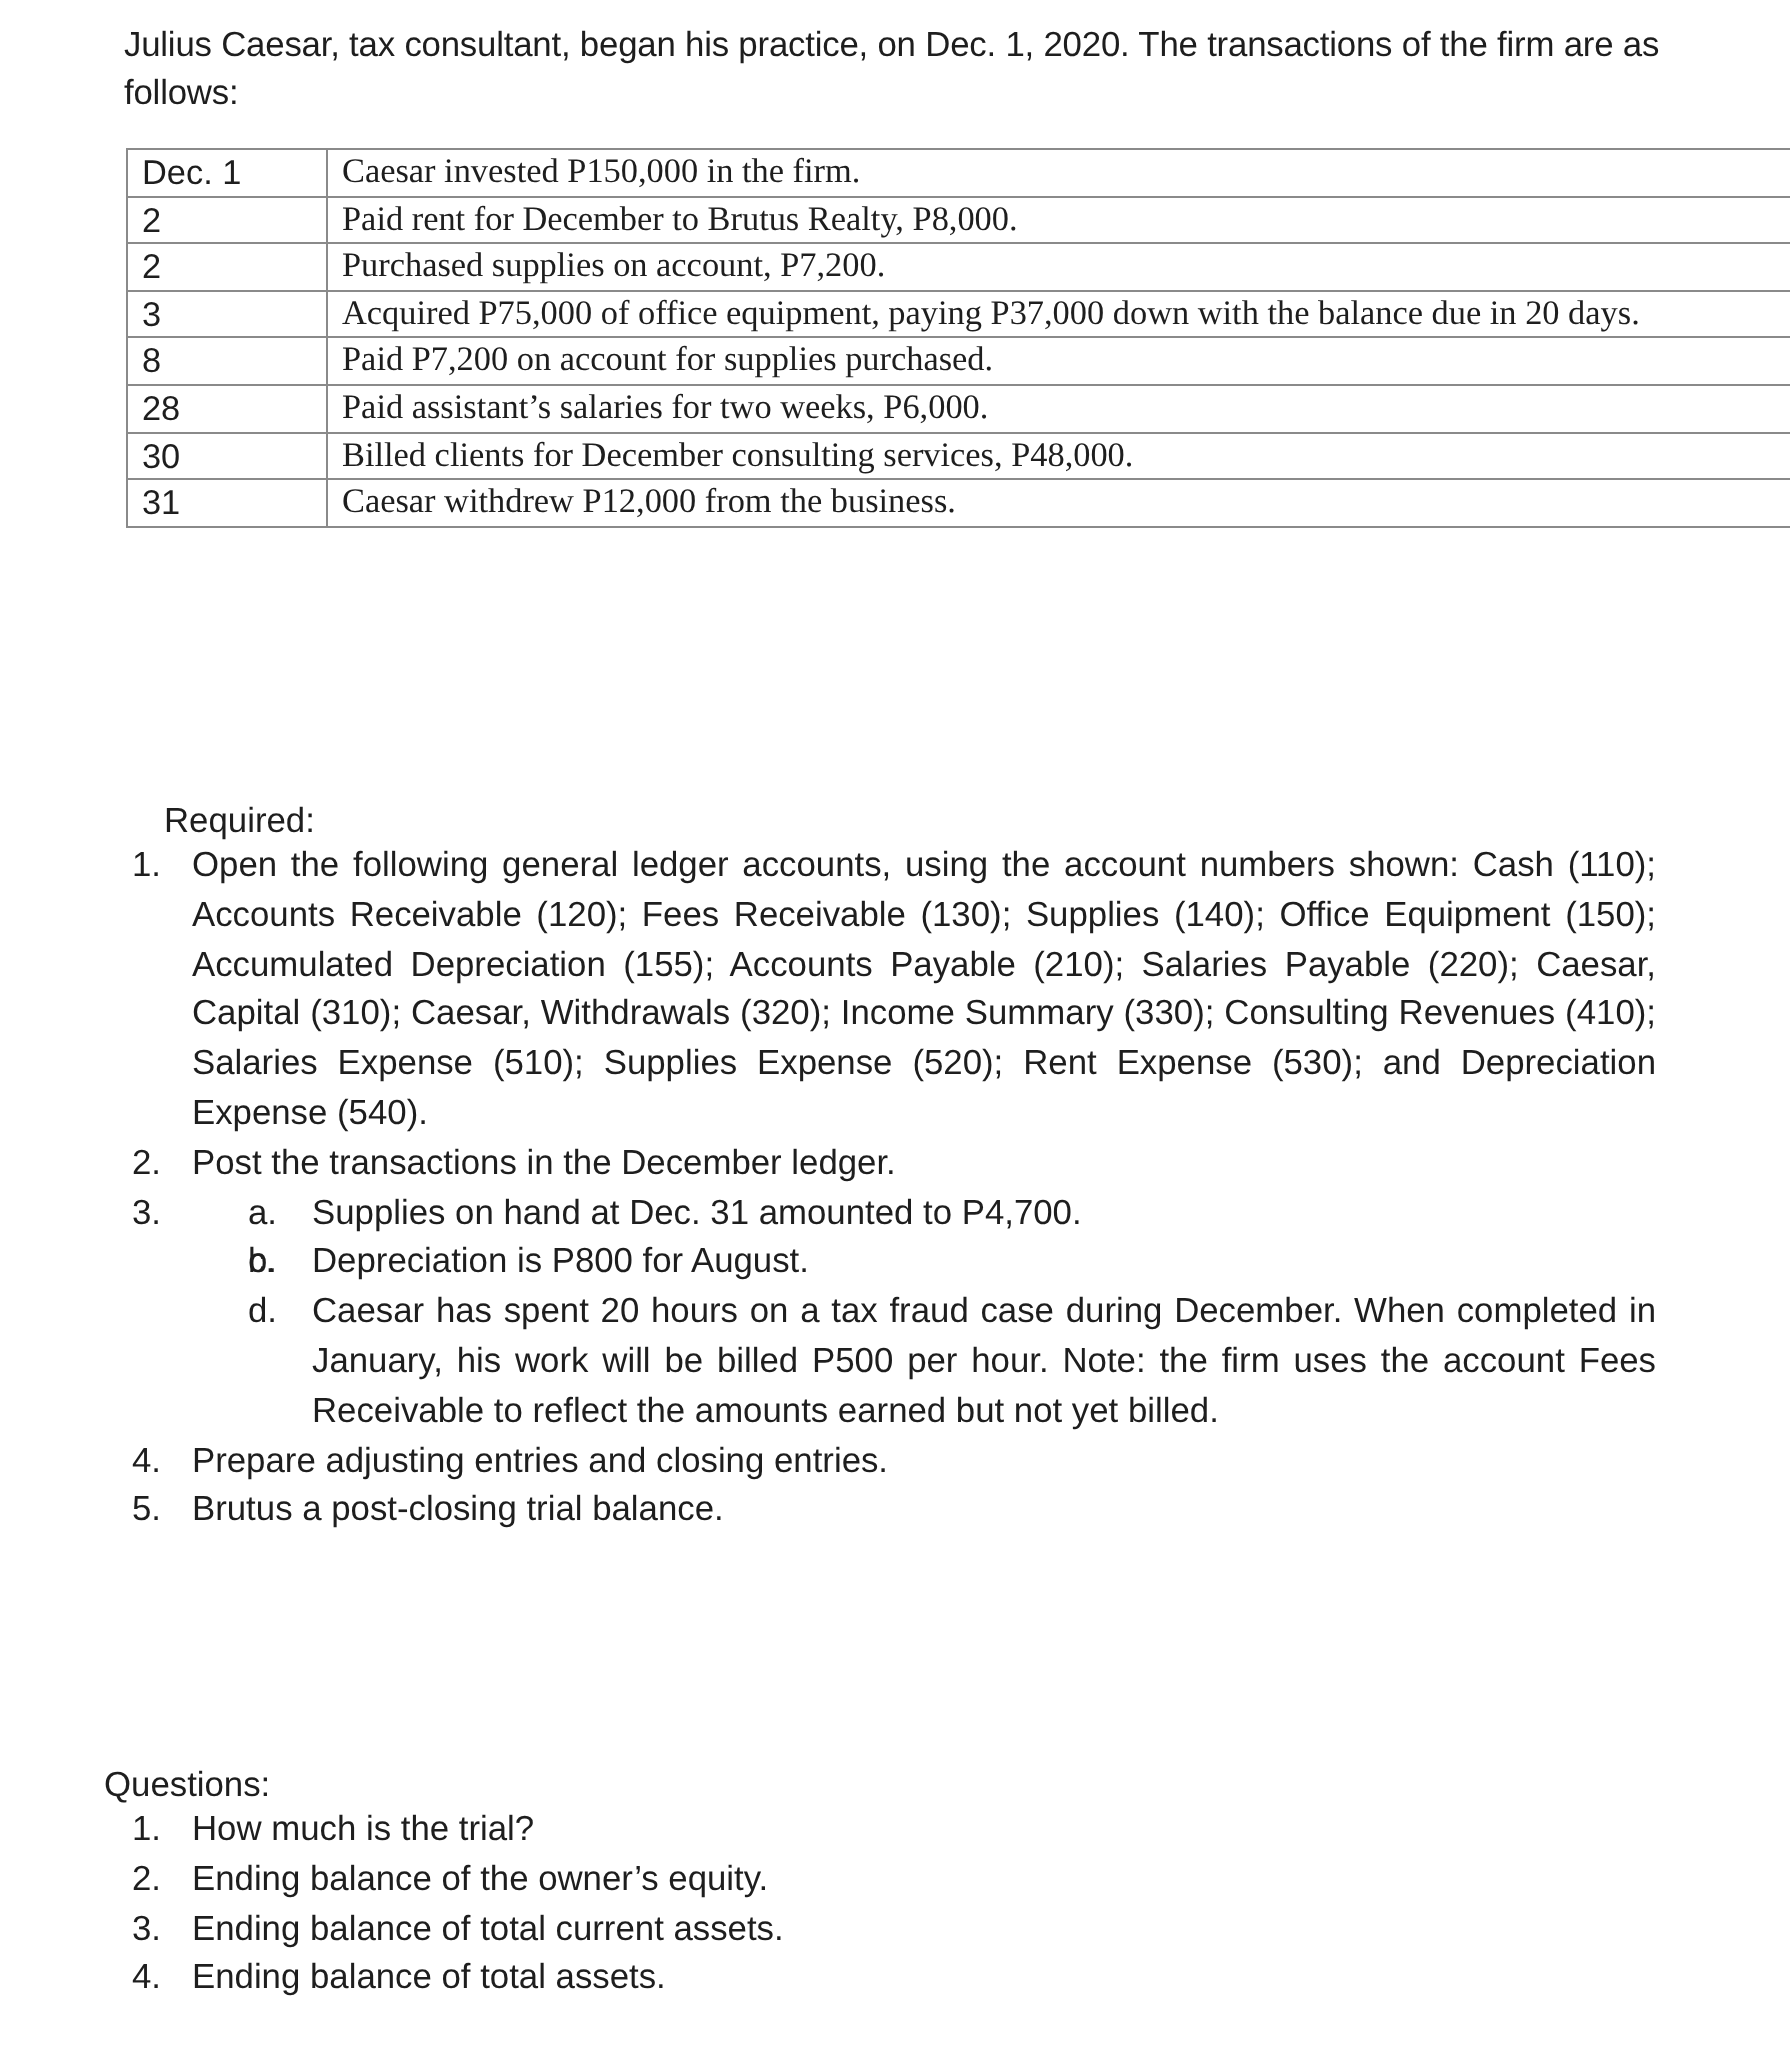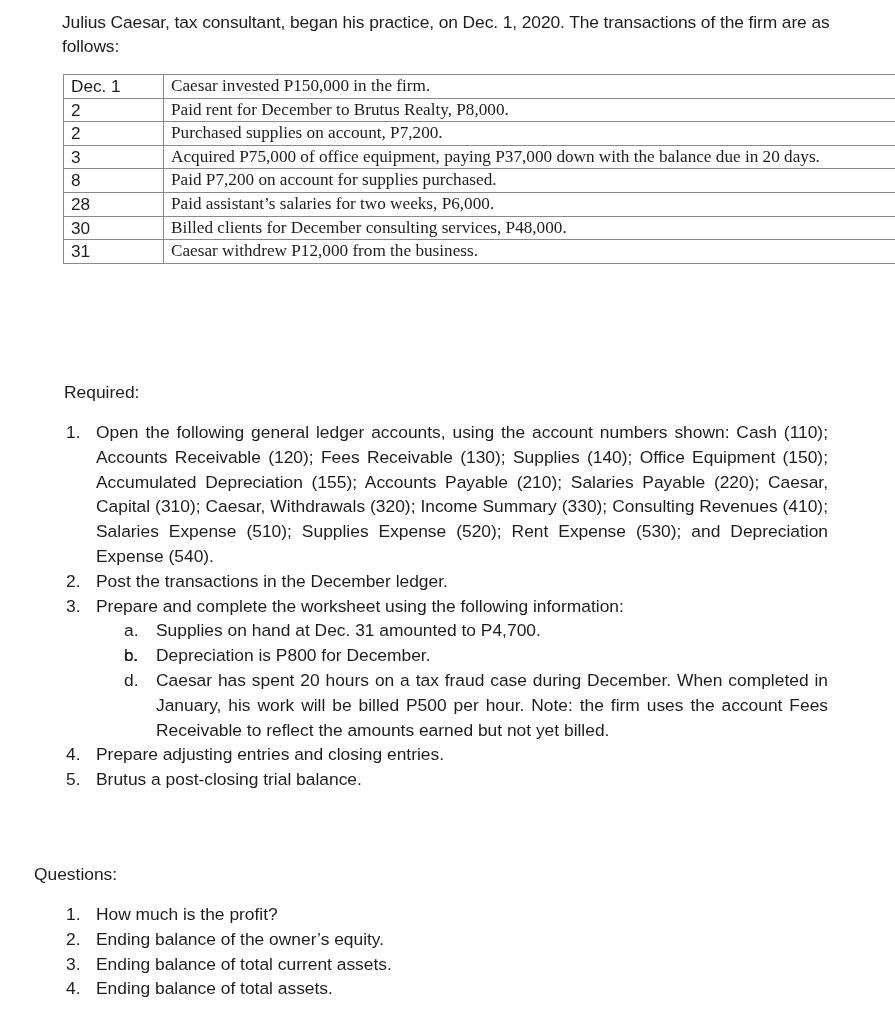--- a/index.html
+++ b/index.html
@@ -44,21 +44,21 @@
       width: 92px;
     }
     .txn-table td.desc {
       text-align: justify;
       text-align-last: left;
       padding-right: 8px;
       font-family: Liberation Serif, serif;
     }
     .section-label {
       position: absolute;
-      margin: 0;
+      margin: 18px;
     }
     #required-label { left: 64px; top: 380px; }
     #questions-label { left: 34px; top: 862px; }
 
     .req-list {
       position: absolute;
       left: 66px;
       top: 420px;
       width: 762px;
       margin: 0;
@@ -161,32 +161,31 @@
   <li>
     <span class="num">1.</span>
     <span>Open the following general ledger accounts, using the account numbers shown: Cash (110); Accounts Receivable (120); Fees Receivable (130); Supplies (140); Office Equipment (150); Accumulated Depreciation (155); Accounts Payable (210); Salaries Payable (220); Caesar, Capital (310); Caesar, Withdrawals (320); Income Summary (330); Consulting Revenues (410); Salaries Expense (510); Supplies Expense (520); Rent Expense (530); and Depreciation Expense (540).</span>
   </li>
   <li>
     <span class="num">2.</span>
     <span>Post the transactions in the December ledger.</span>
   </li>
   <li>
     <span class="num">3.</span>
-    <span>Prepare and complete the worksheet using the following information:</span>
     <ol class="sub-list">
       <li>
         <span class="sub-letter">a.</span>
         <span>Supplies on hand at Dec. 31 amounted to P4,700.</span>
       </li>
       <li>
         <span class="sub-letter">b.</span>
       </li>
       <li>
         <span class="sub-letter">c.</span>
-        <span>Depreciation is P800 for December.</span>
+        <span>Depreciation is P800 for August.</span>
       </li>
       <li>
         <span class="sub-letter">d.</span>
         <span>Caesar has spent 20 hours on a tax fraud case during December. When completed in January, his work will be billed P500 per hour. Note: the firm uses the account Fees Receivable to reflect the amounts earned but not yet billed.</span>
       </li>
     </ol>
   </li>
   <li>
     <span class="num">4.</span>
     <span>Prepare adjusting entries and closing entries.</span>
@@ -195,21 +194,21 @@
     <span class="num">5.</span>
     <span>Brutus a post-closing trial balance.</span>
   </li>
 </ol>
 
 <p class="section-label" id="questions-label">Questions:</p>
 
 <ol class="q-list">
   <li>
     <span class="num">1.</span>
-    <span>How much is the profit?</span>
+    <span>How much is the trial?</span>
   </li>
   <li>
     <span class="num">2.</span>
     <span>Ending balance of the owner’s equity.</span>
   </li>
   <li>
     <span class="num">3.</span>
     <span>Ending balance of total current assets.</span>
   </li>
   <li>

